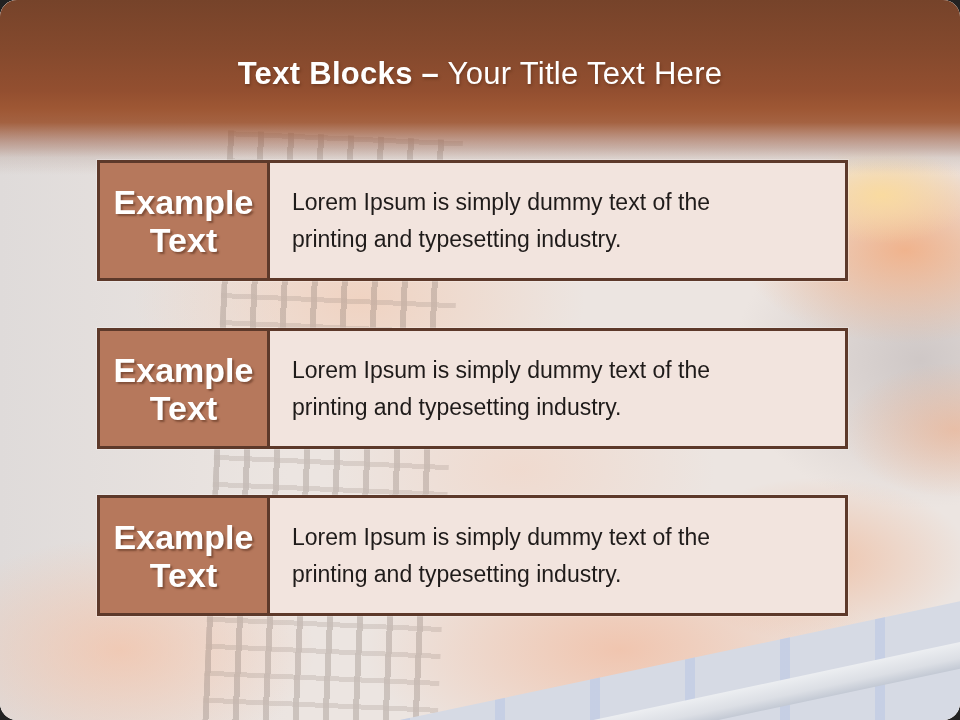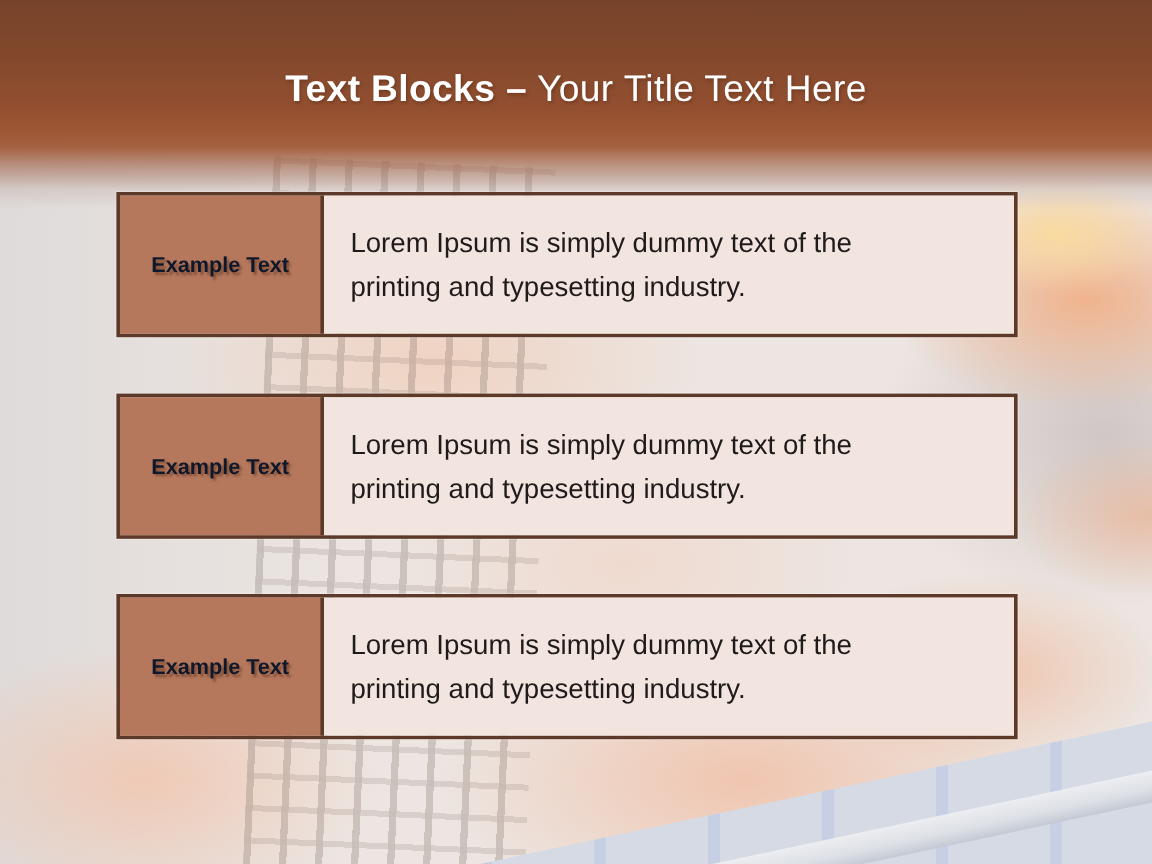--- a/index.html
+++ b/index.html
@@ -7,20 +7,21 @@
     padding: 0;
     background: #222;
     font-family: "Liberation Sans", sans-serif;
   }
   .slide {
     position: relative;
     width: 960px;
     height: 720px;
     overflow: hidden;
     background: #e9e2de;
+    border-radius: 17px;
   }
 
   
   .bg-photo {
     position: absolute;
     inset: 0;
     z-index: 0;
     background:
       
       linear-gradient(180deg, rgba(214,211,212,0) 130px, rgba(214,211,212,0.55) 148px, rgba(214,211,212,0) 172px),
@@ -139,23 +140,23 @@
     background: #b6785c;
     border-right: 3px solid #5d392a;
     display: flex;
     align-items: center;
     justify-content: center;
     text-align: center;
     padding: 0 20px;
     box-sizing: border-box;
   }
   .block-label span {
-    color: #0f172a;
+    color: #ffffff;
     font-weight: bold;
-    font-size: 18px;
+    font-size: 34px;
     line-height: 38px;
     text-shadow: 2px 2px 2px rgba(85,45,28,0.55);
   }
 
   .block-body {
     flex: 1;
     background: #f2e4de;
     display: flex;
     align-items: center;
     padding-left: 22px;

